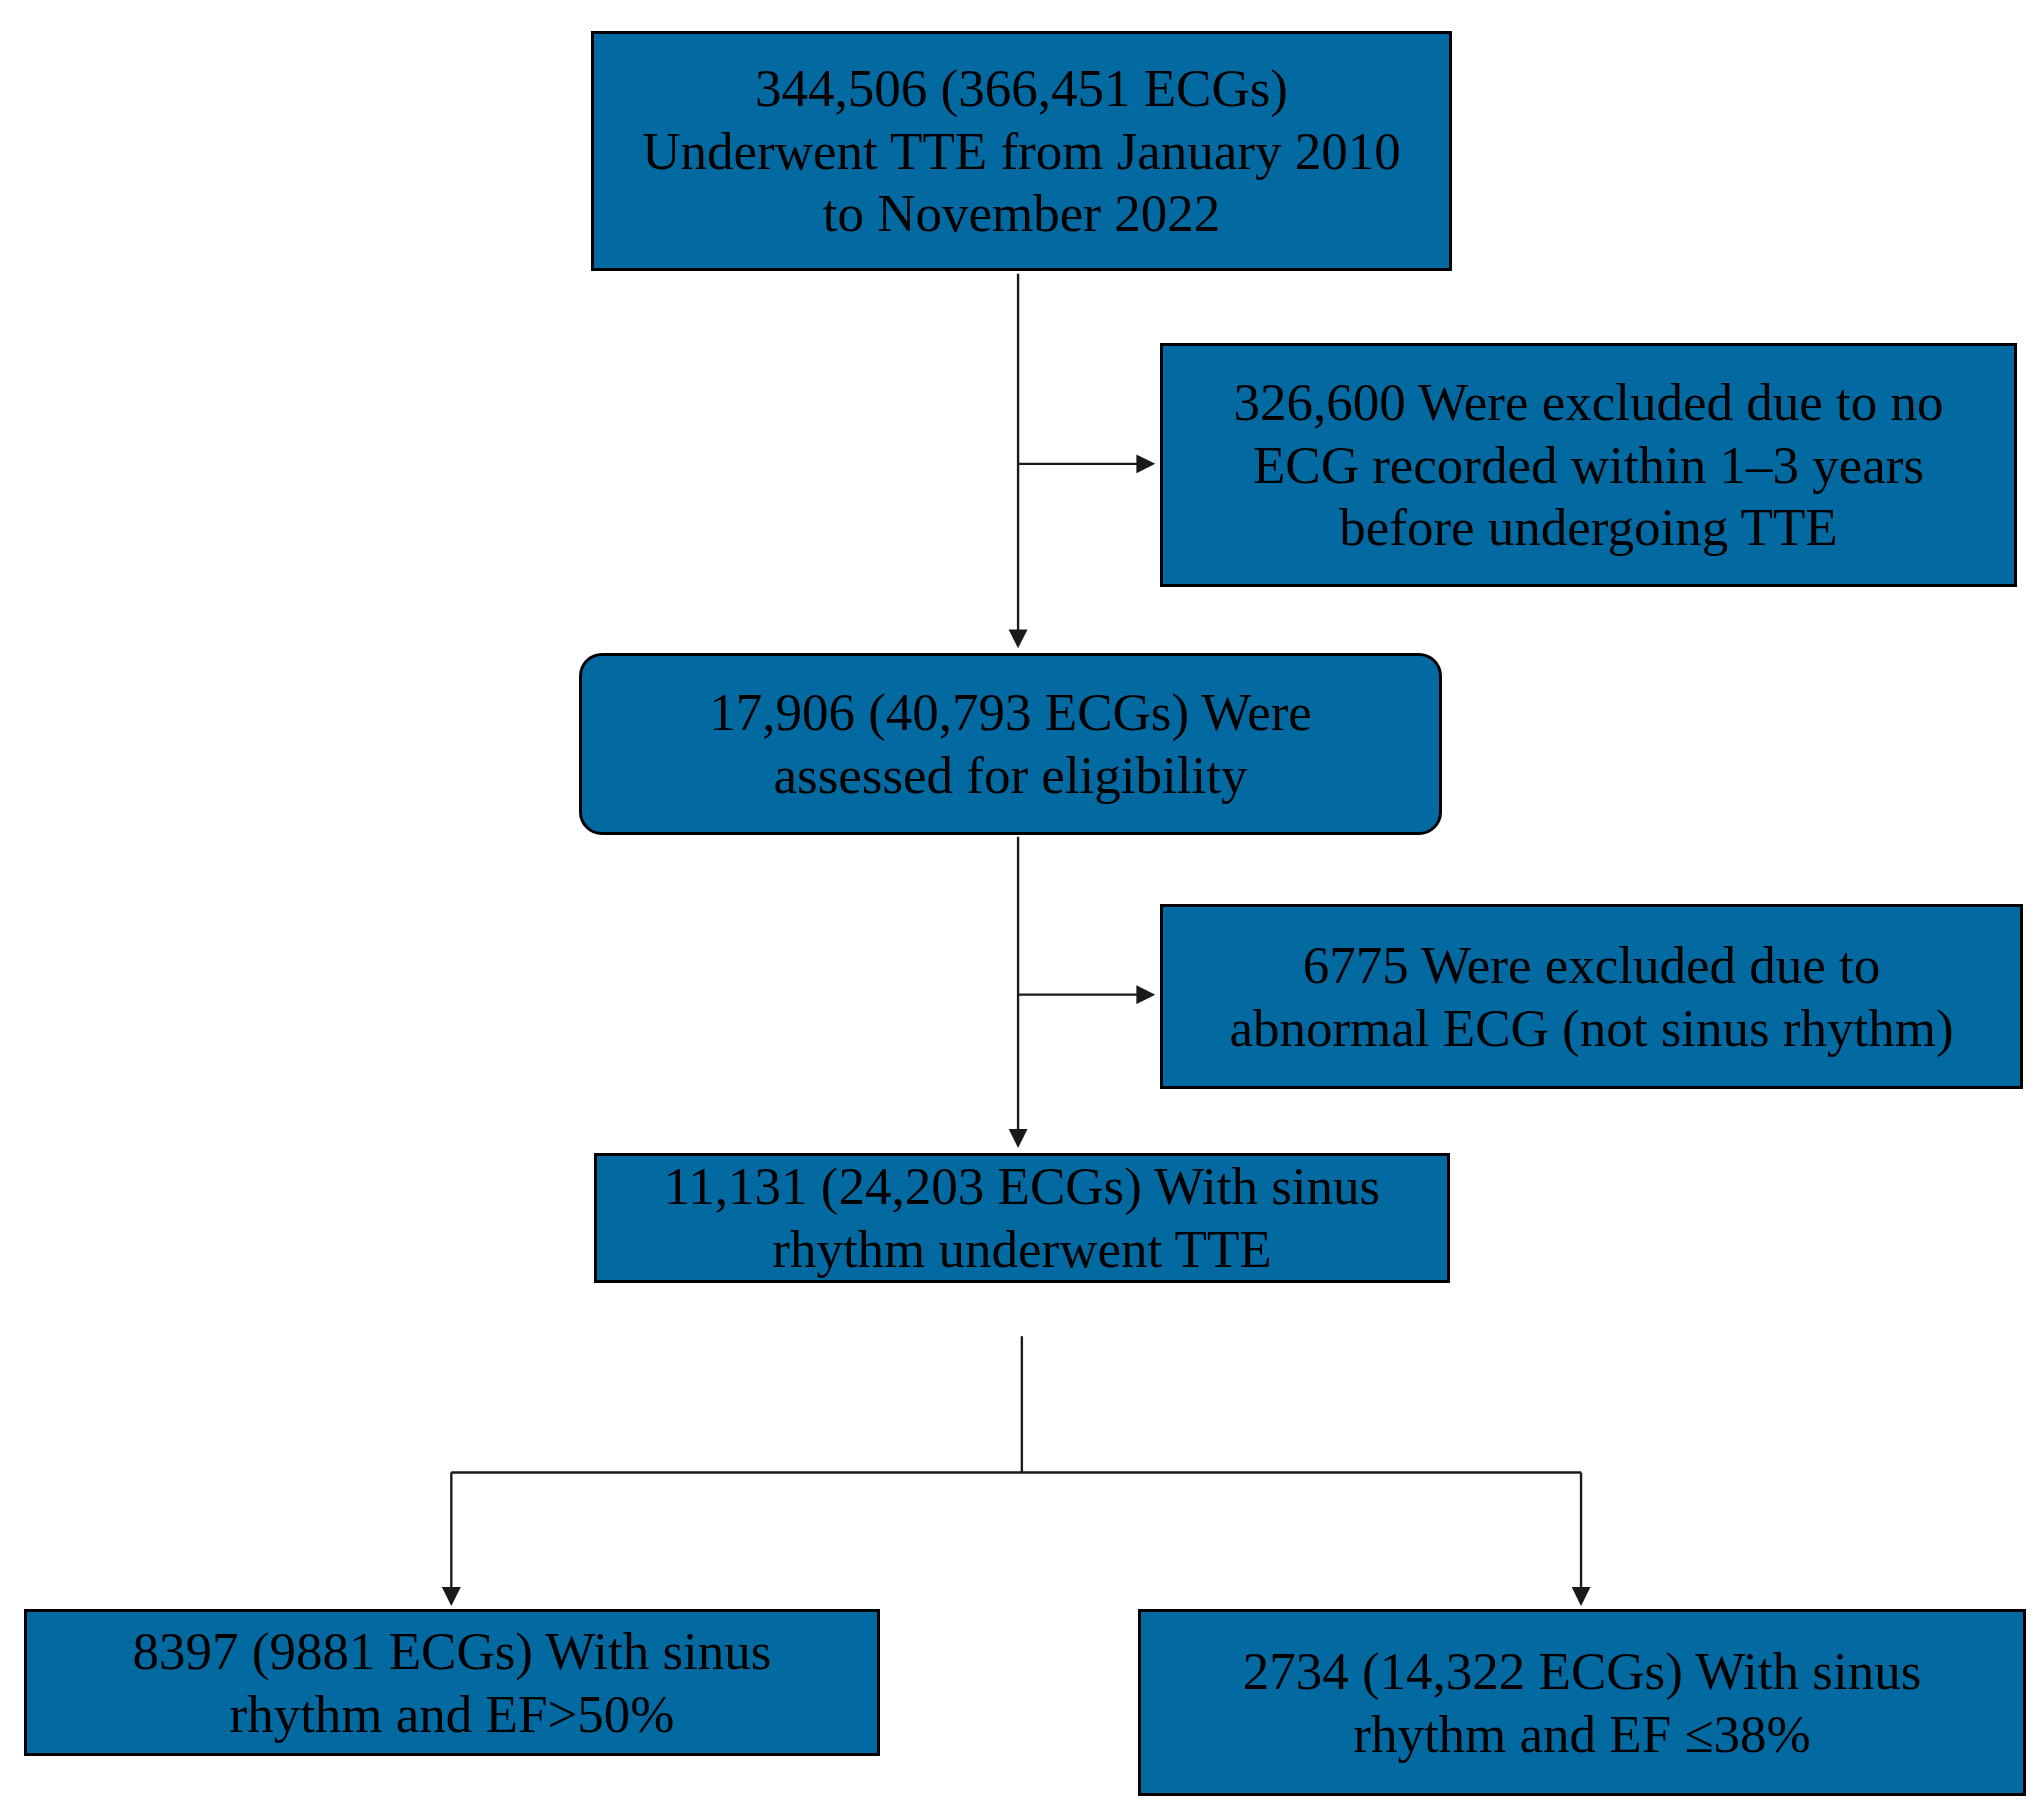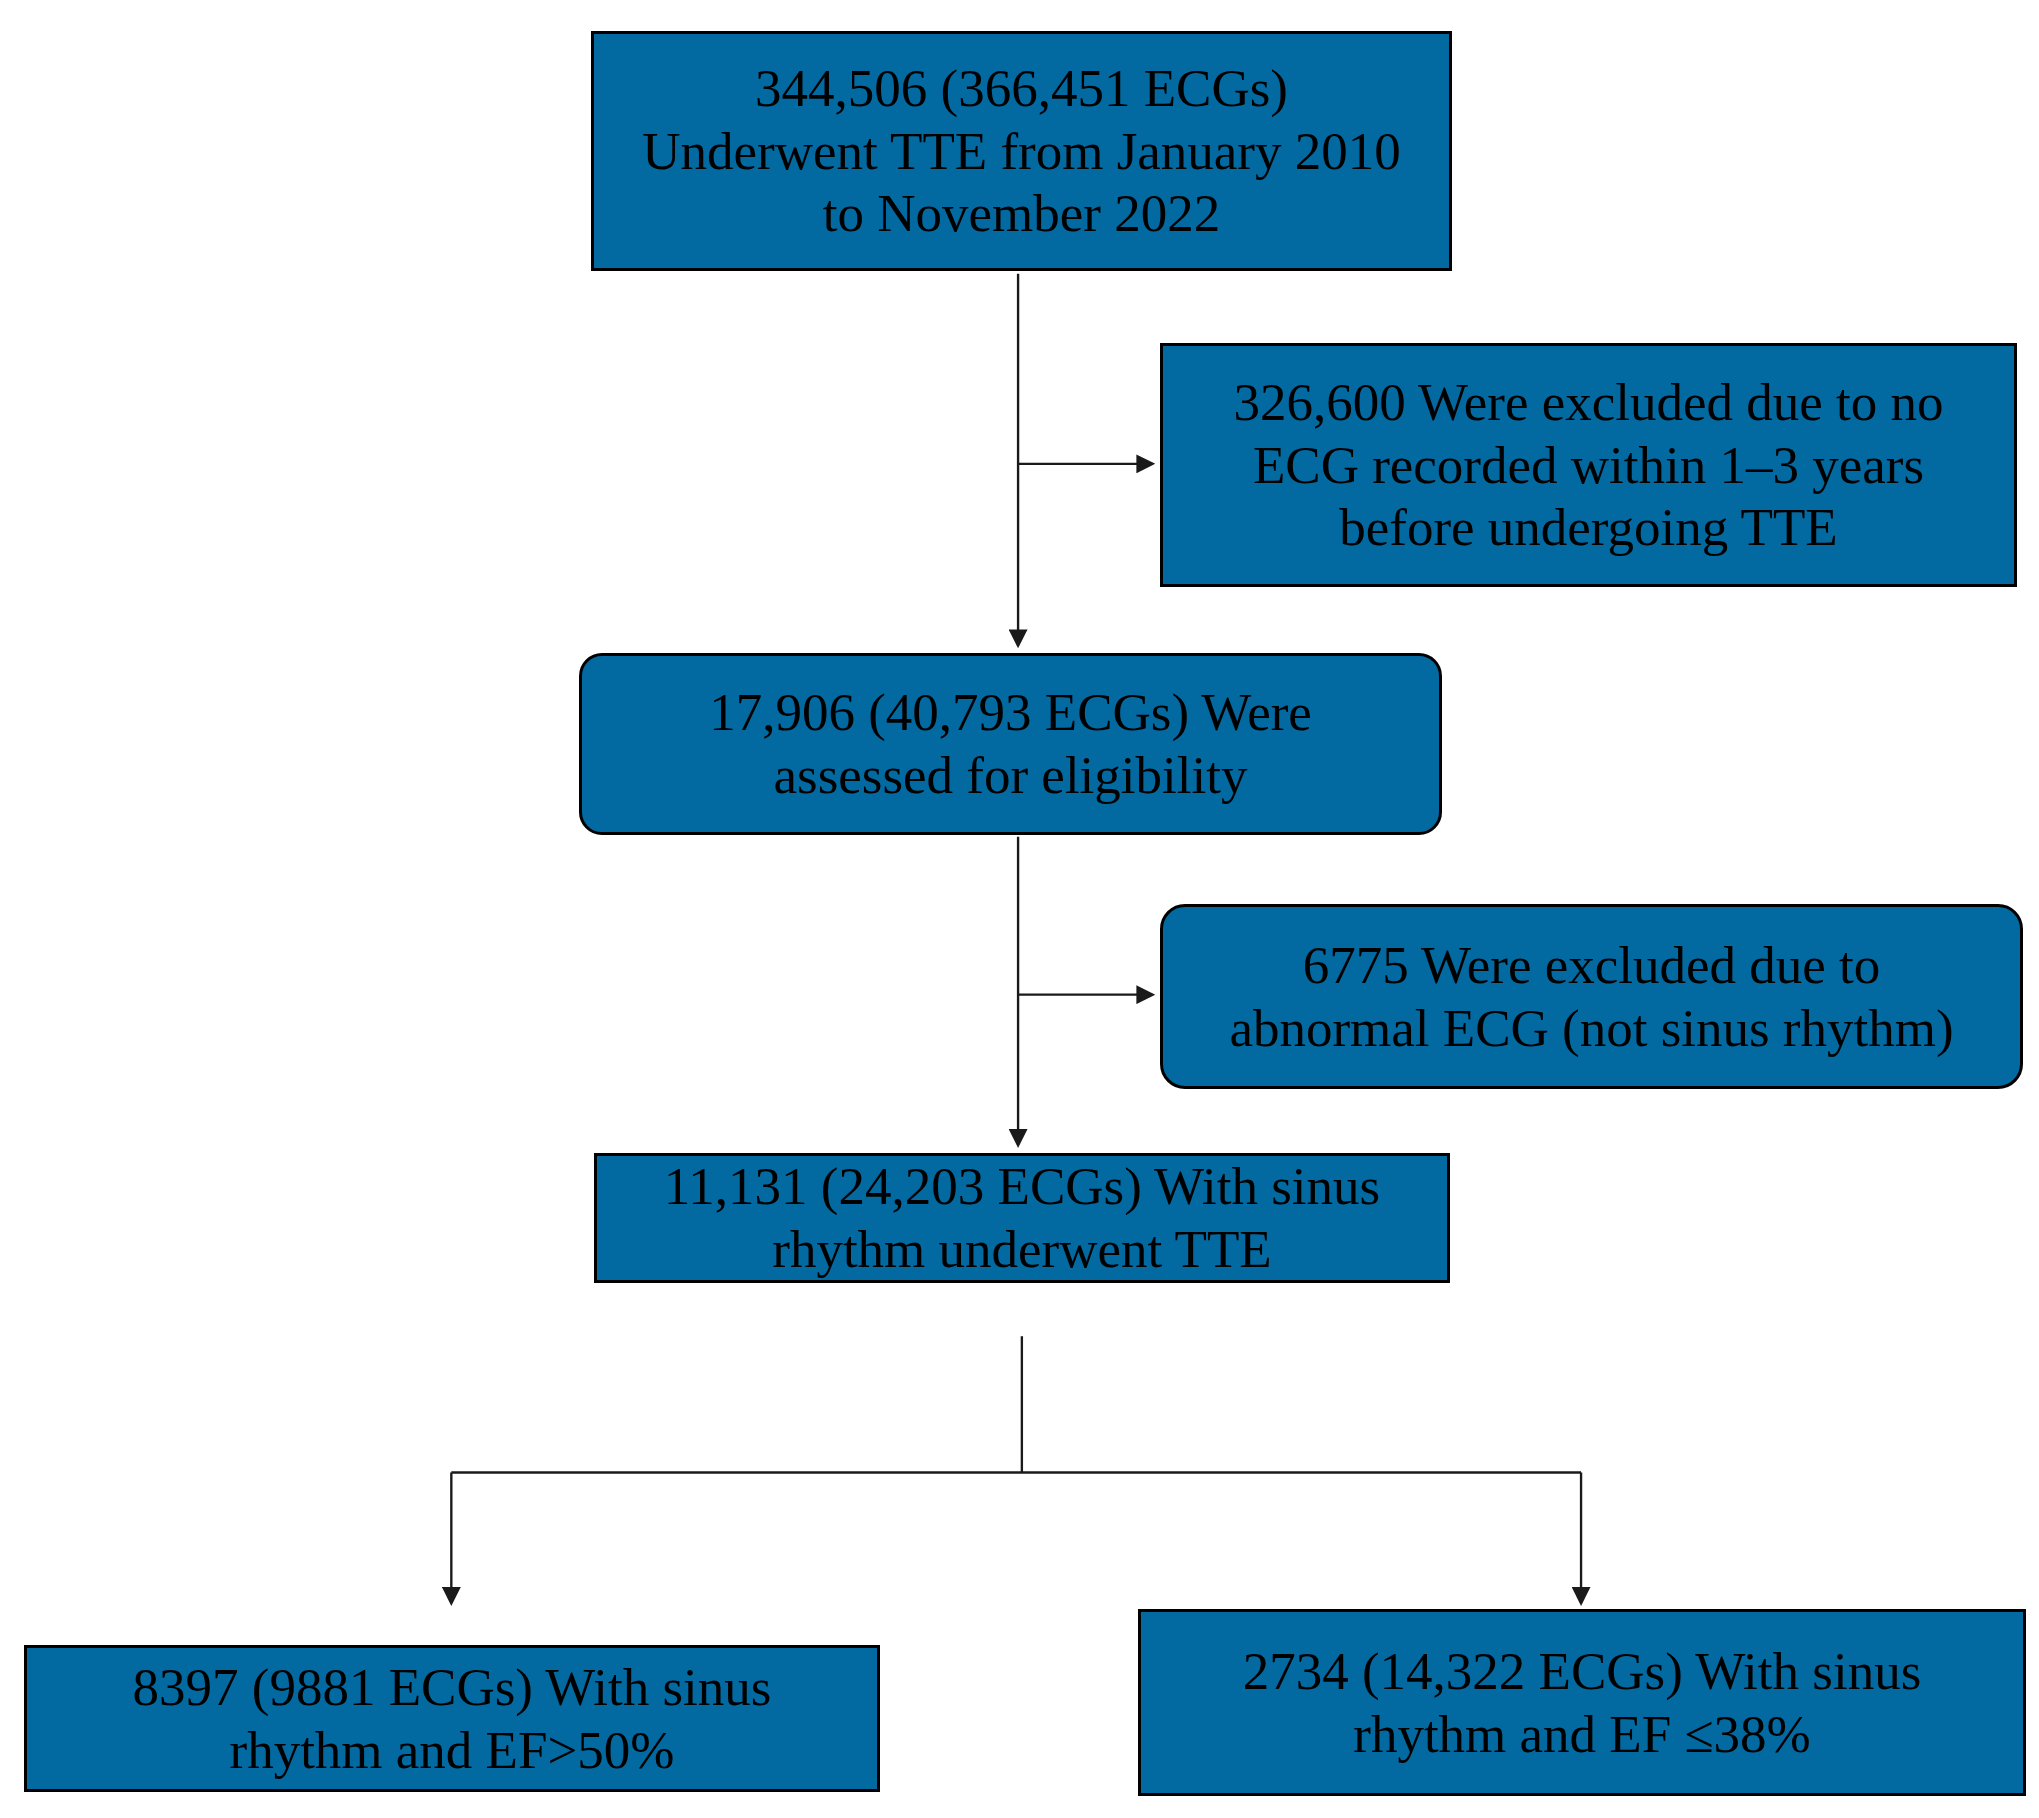--- a/index.html
+++ b/index.html
@@ -34,23 +34,23 @@
     left: 0;
     top: 0;
     width: 2039px;
     height: 1819px;
     pointer-events: none;
   }
   
   #box-enrollment        { left: 591px;  top: 31px;   width: 861px; height: 240px; }
   #box-excluded-no-ecg   { left: 1160px; top: 343px;  width: 857px; height: 244px; }
   #box-assessed          { left: 579px;  top: 653px;  width: 863px; height: 182px; border-radius: 23px; }
-  #box-excluded-abnormal { left: 1160px; top: 904px;  width: 863px; height: 185px; border-radius: 25px; }
+  #box-excluded-abnormal { left: 1160px; top: 904px;  width: 863px; height: 185px; }
   #box-sinus-tte         { left: 594px;  top: 1153px; width: 856px; height: 130px; }
-  #box-ef-gt50           { left: 24px;   top: 1609px; width: 856px; height: 147px; margin-top: 36px; }
+  #box-ef-gt50           { left: 24px;   top: 1609px; width: 856px; height: 147px; }
   #box-ef-le50           { left: 1138px; top: 1609px; width: 888px; height: 187px; }
 </style>
 </head>
 <body>
 
 <div id="stage">
 
   <svg id="connectors" viewBox="0 0 2155 1922" xmlns="http://www.w3.org/2000/svg">
     <defs>
       <marker id="arrowhead" viewBox="0 0 10 10" refX="8.5" refY="5" markerWidth="26" markerHeight="20" markerUnits="userSpaceOnUse" orient="auto">

